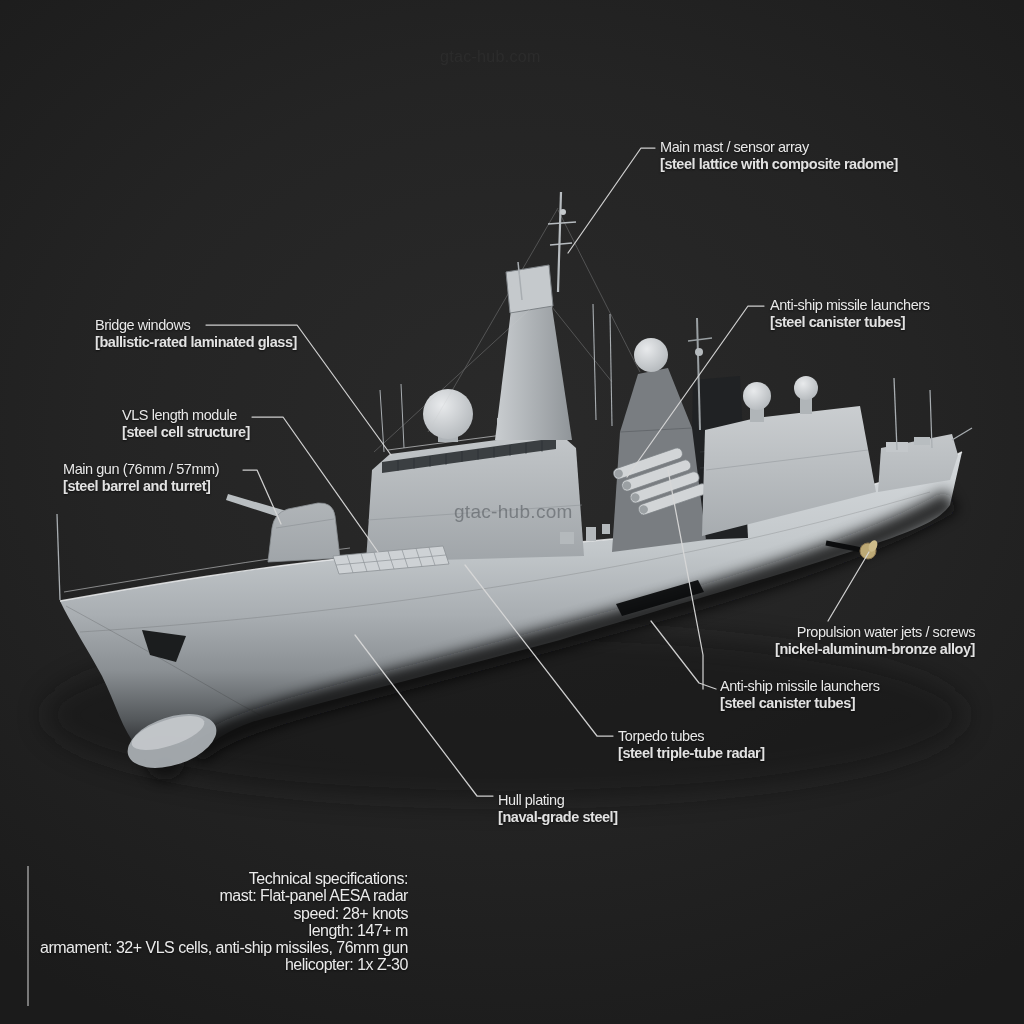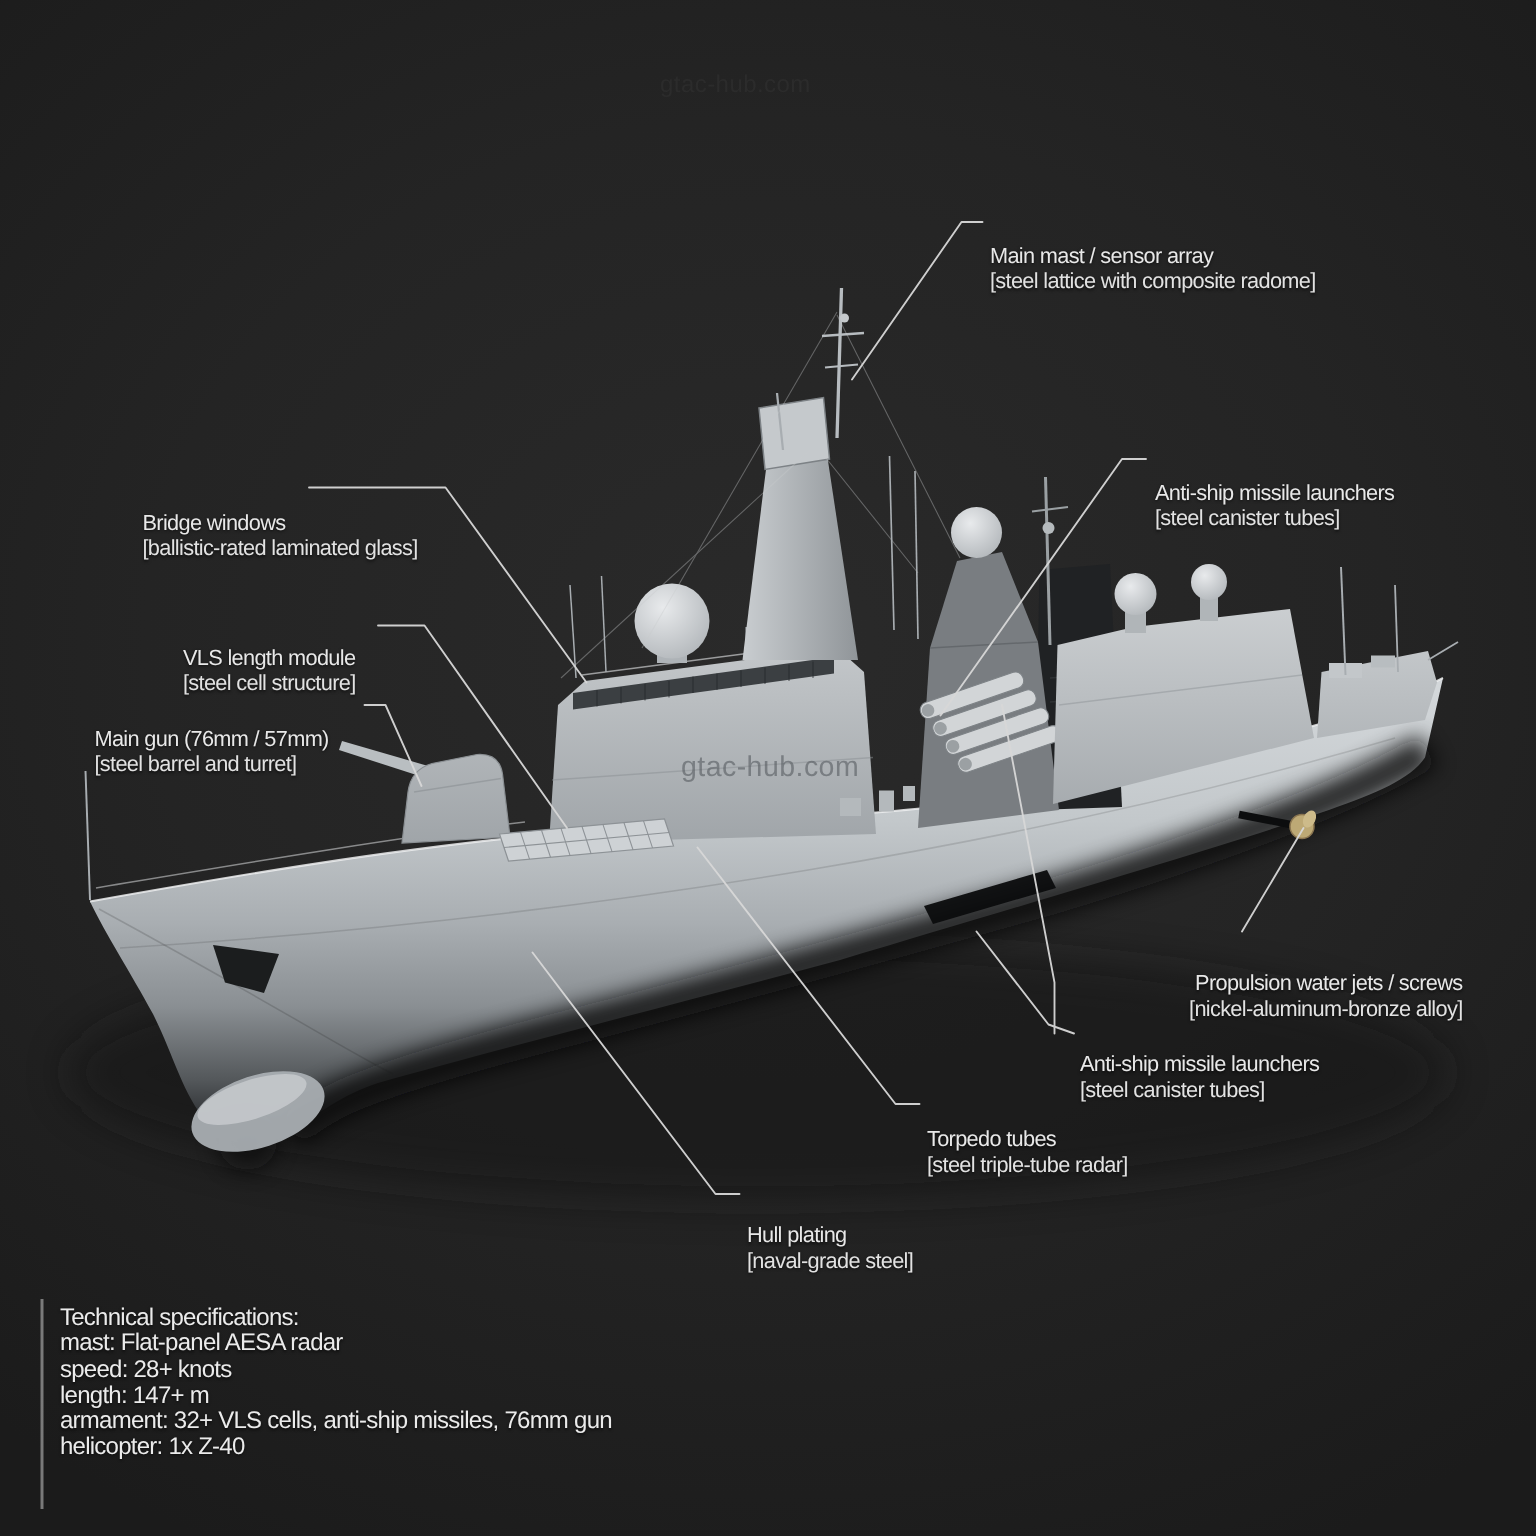--- a/index.html
+++ b/index.html
@@ -6,28 +6,28 @@
   .scene{
     position:relative;width:1024px;height:1024px;overflow:hidden;
     background:radial-gradient(ellipse 78% 66% at 50% 42%, #2a2a2a 0%, #242424 52%, #1b1b1b 100%);
     font-family:"Liberation Sans","DejaVu Sans",sans-serif;
   }
   svg{position:absolute;left:0;top:0;}
   .callout{
     position:absolute;color:#e8e8e8;font-size:14.5px;line-height:17px;
     letter-spacing:-0.45px;white-space:nowrap;
     text-shadow:0 1px 2px rgba(0,0,0,.6);
-    margin-top:24px;
-  }
-  .callout .c-detail{color:#e2e2e2;}
+  }
+  .callout .c-detail{color:#e2e2e2;font-weight:bold;}
   .callout.right-anchor{text-align:right;}
   .specs{
     position:absolute;left:40px;top:870px;color:#ebebeb;font-size:16px;
     line-height:17.3px;letter-spacing:-0.5px;white-space:nowrap;
     text-shadow:0 1px 2px rgba(0,0,0,.6);
+    text-align:right;
   }
   .specs-bar{
     position:absolute;left:27px;top:866px;width:2px;height:140px;
     background:#9a9a9a;opacity:.75;
   }
   .watermark-center{
     position:absolute;left:454px;top:501px;font-size:19px;letter-spacing:.3px;
     color:rgba(88,93,99,.62);
   }
   .watermark-top{
@@ -300,16 +300,16 @@
     <div class="c-detail">[naval-grade steel]</div>
   </div>
 
   <div class="specs-bar"></div>
   <div class="specs">
     <div>Technical specifications:</div>
     <div>mast: Flat-panel AESA radar</div>
     <div>speed: 28+ knots</div>
     <div>length: 147+ m</div>
     <div>armament: 32+ VLS cells, anti-ship missiles, 76mm gun</div>
-    <div>helicopter: 1x Z-40</div>
+    <div>helicopter: 1x Z-30</div>
   </div>
 
 </div>
 
 </body></html>

